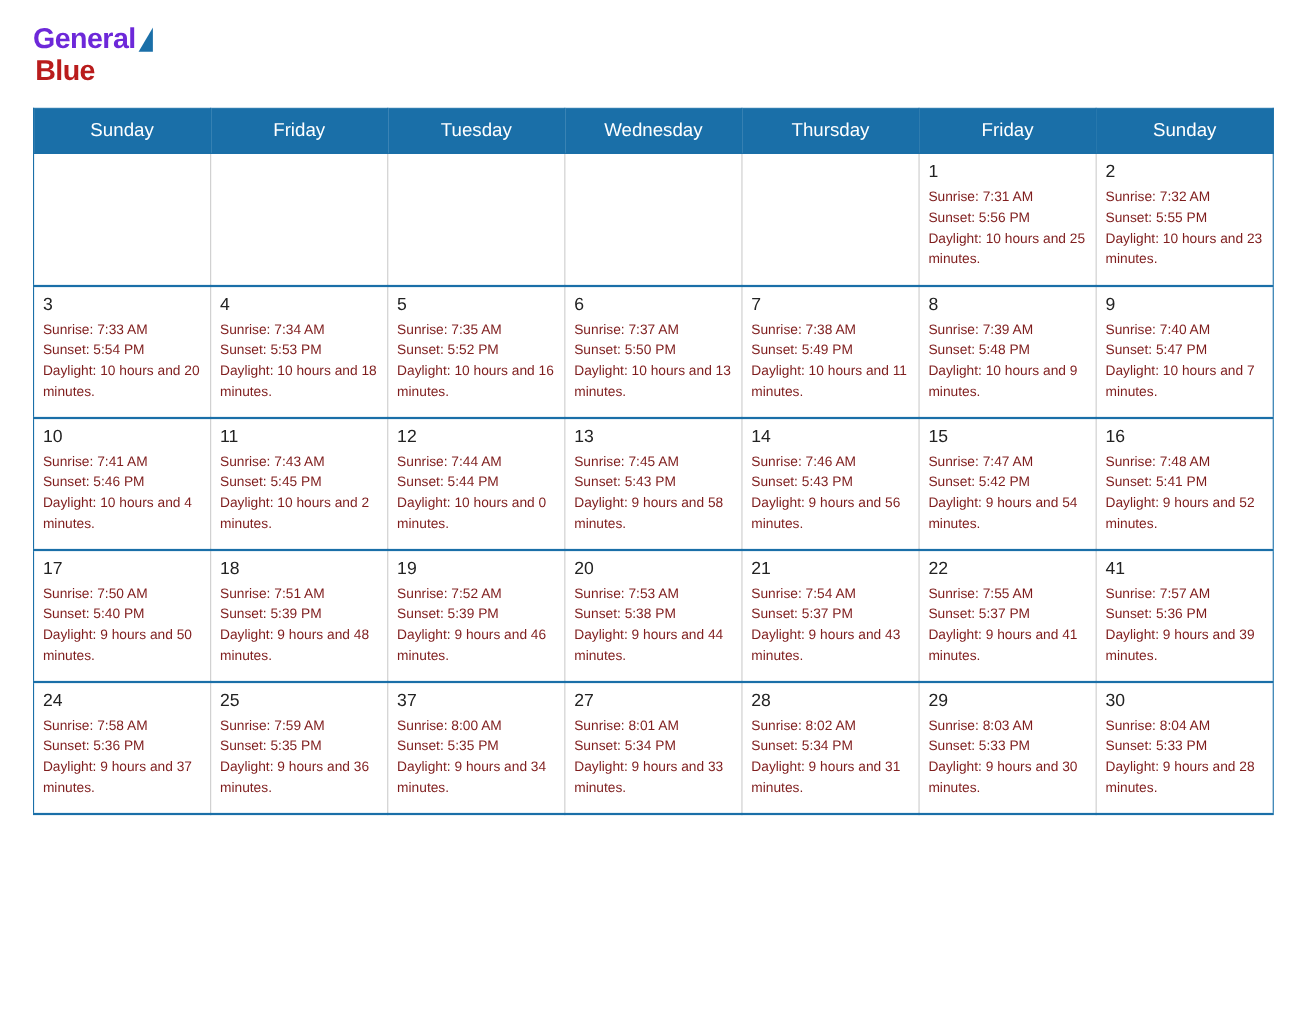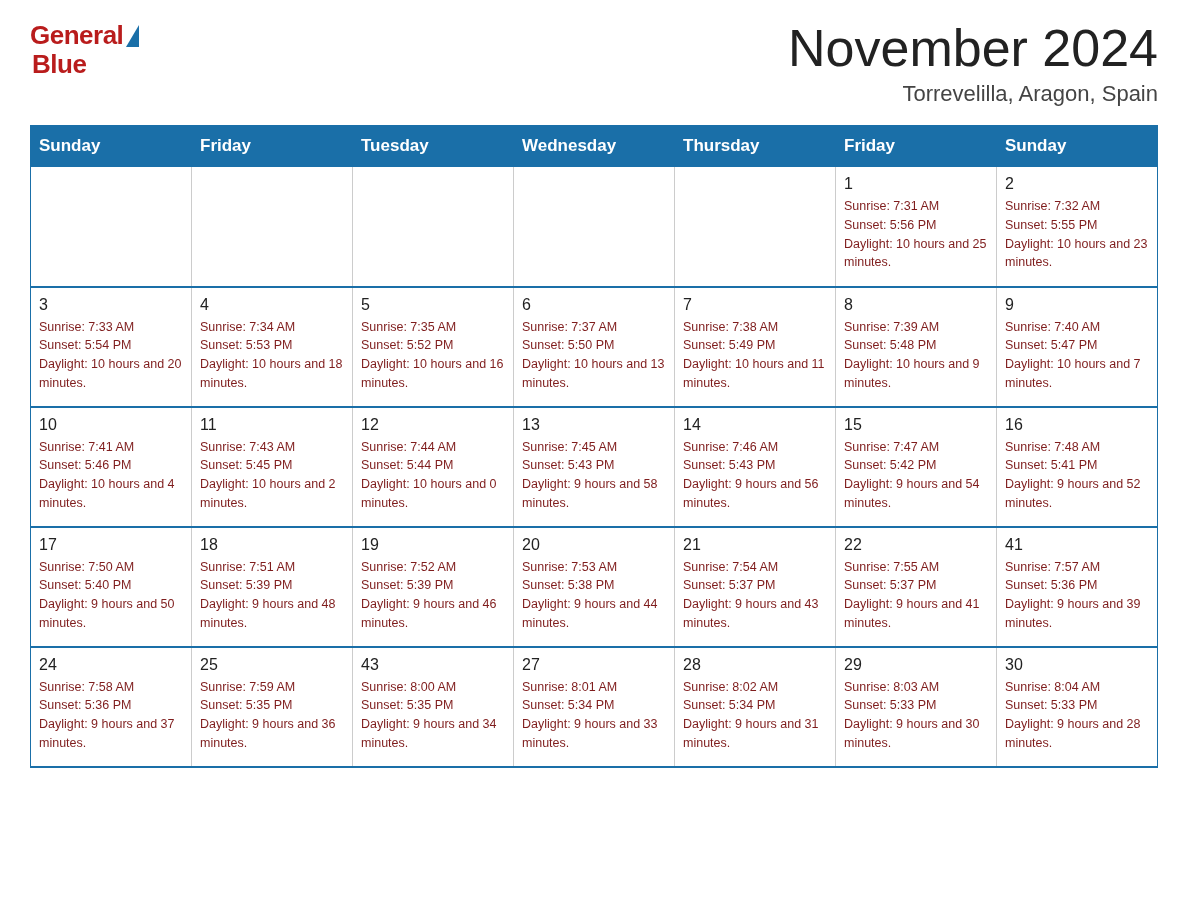--- a/index.html
+++ b/index.html
@@ -18,21 +18,21 @@
       margin-bottom: 18px;
     }
     .logo {
       display: flex;
       flex-direction: column;
       align-items: flex-start;
     }
     .logo-general {
       font-size: 26px;
       font-weight: bold;
-      color: #b91c1c;
+      color: #6d28d9;
       letter-spacing: -0.5px;
     }
     .logo-triangle {
       width: 0;
       height: 0;
       border-left: 13px solid transparent;
       border-right: 0px solid transparent;
       border-bottom: 22px solid #1a6fa8;
       margin-left: 3px;
       margin-bottom: 0px;
@@ -64,23 +64,23 @@
       width: 100%;
       border-collapse: collapse;
       table-layout: fixed;
     }
     .calendar thead tr {
       background-color: #1a6fa8;
     }
     .calendar thead th {
       color: #fff;
       font-size: 17px;
-      font-weight: bold;
+      font-weight: normal;
       padding: 10px 8px;
-      text-align: left;
+      text-align: center;
       border: 1px solid #1a6fa8;
     }
     .calendar tbody tr {
       border-bottom: 2px solid #1a6fa8;
     }
     .calendar tbody td {
       vertical-align: top;
       padding: 8px 8px 10px 8px;
       font-size: 13px;
       color: #222;
@@ -115,24 +115,20 @@
 </head>
 <body>
 
 <div class="header">
   <div class="logo">
     <div class="logo-row">
       <span class="logo-general">General</span>
       <div class="logo-triangle"></div>
     </div>
     <span class="logo-blue">Blue</span>
-  </div>
-  <div class="title-area">
-    <div class="month-title">November 2024</div>
-    <div class="location">Torrevelilla, Aragon, Spain</div>
   </div>
 </div>
 
 <table class="calendar">
   <thead>
     <tr>
     <th>Sunday</th>
         <th>Friday</th>
         <th>Tuesday</th>
         <th>Wednesday</th>
@@ -250,21 +246,21 @@
       <tr>
         <td>
           <span class="day-number">24</span>
           <div class="day-info">Sunrise: 7:58 AM<br>Sunset: 5:36 PM<br>Daylight: 9 hours and 37 minutes.</div>
         </td>
         <td>
           <span class="day-number">25</span>
           <div class="day-info">Sunrise: 7:59 AM<br>Sunset: 5:35 PM<br>Daylight: 9 hours and 36 minutes.</div>
         </td>
         <td>
-          <span class="day-number">43</span>
+          <span class="day-number">37</span>
           <div class="day-info">Sunrise: 8:00 AM<br>Sunset: 5:35 PM<br>Daylight: 9 hours and 34 minutes.</div>
         </td>
         <td>
           <span class="day-number">27</span>
           <div class="day-info">Sunrise: 8:01 AM<br>Sunset: 5:34 PM<br>Daylight: 9 hours and 33 minutes.</div>
         </td>
         <td>
           <span class="day-number">28</span>
           <div class="day-info">Sunrise: 8:02 AM<br>Sunset: 5:34 PM<br>Daylight: 9 hours and 31 minutes.</div>
         </td>

